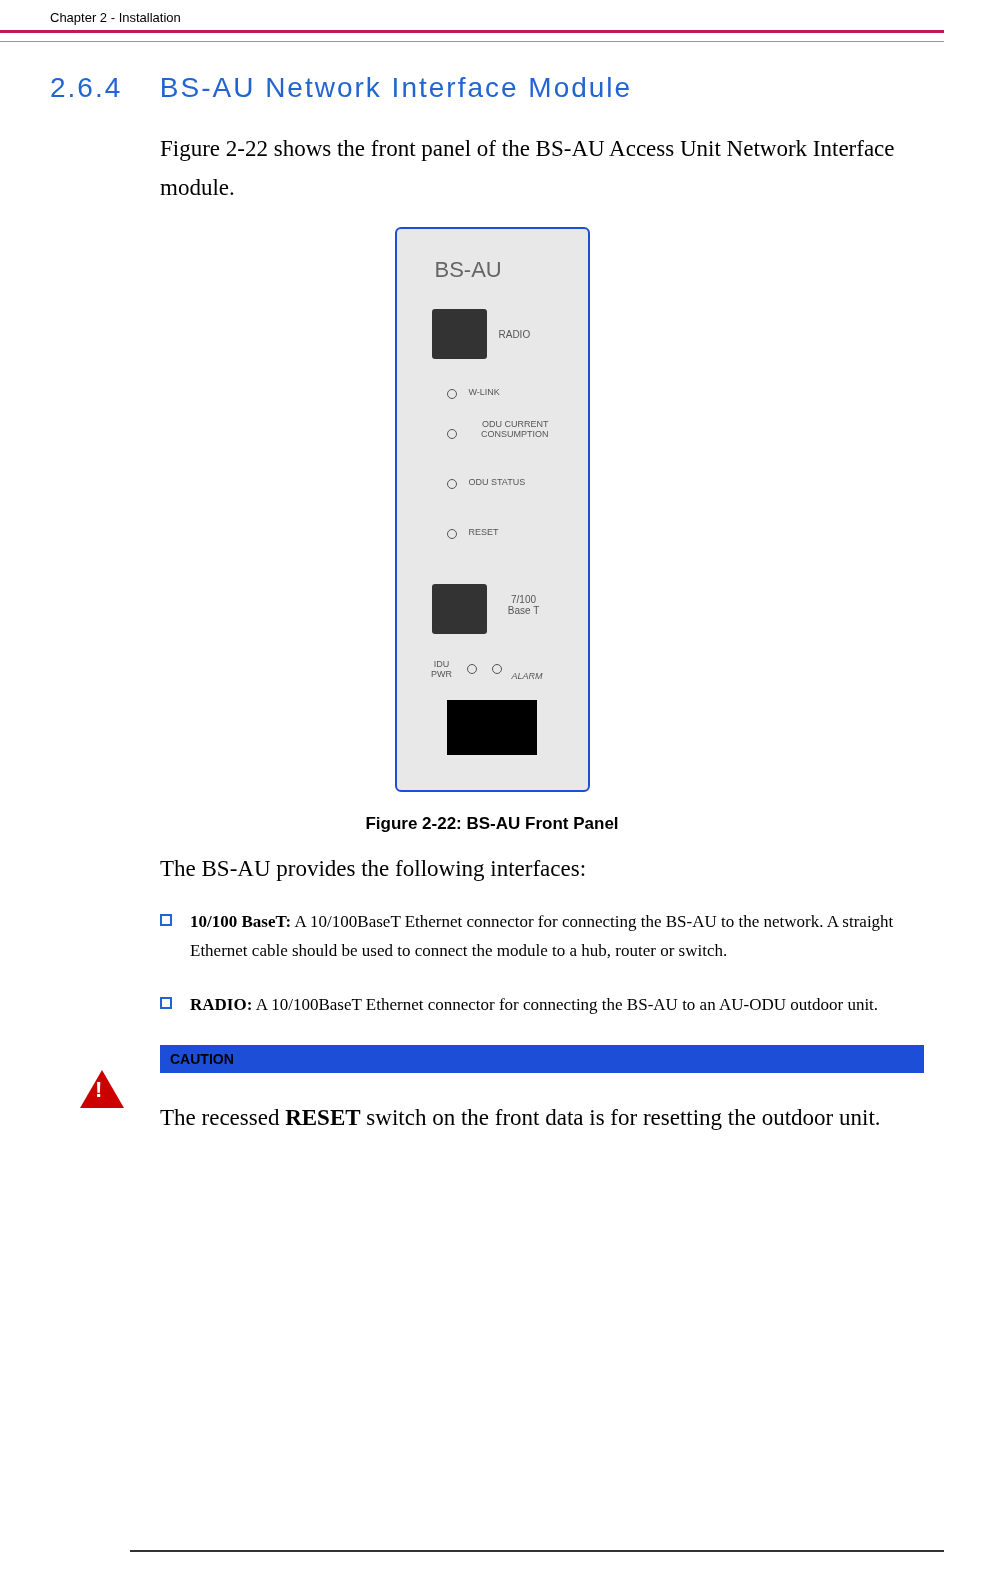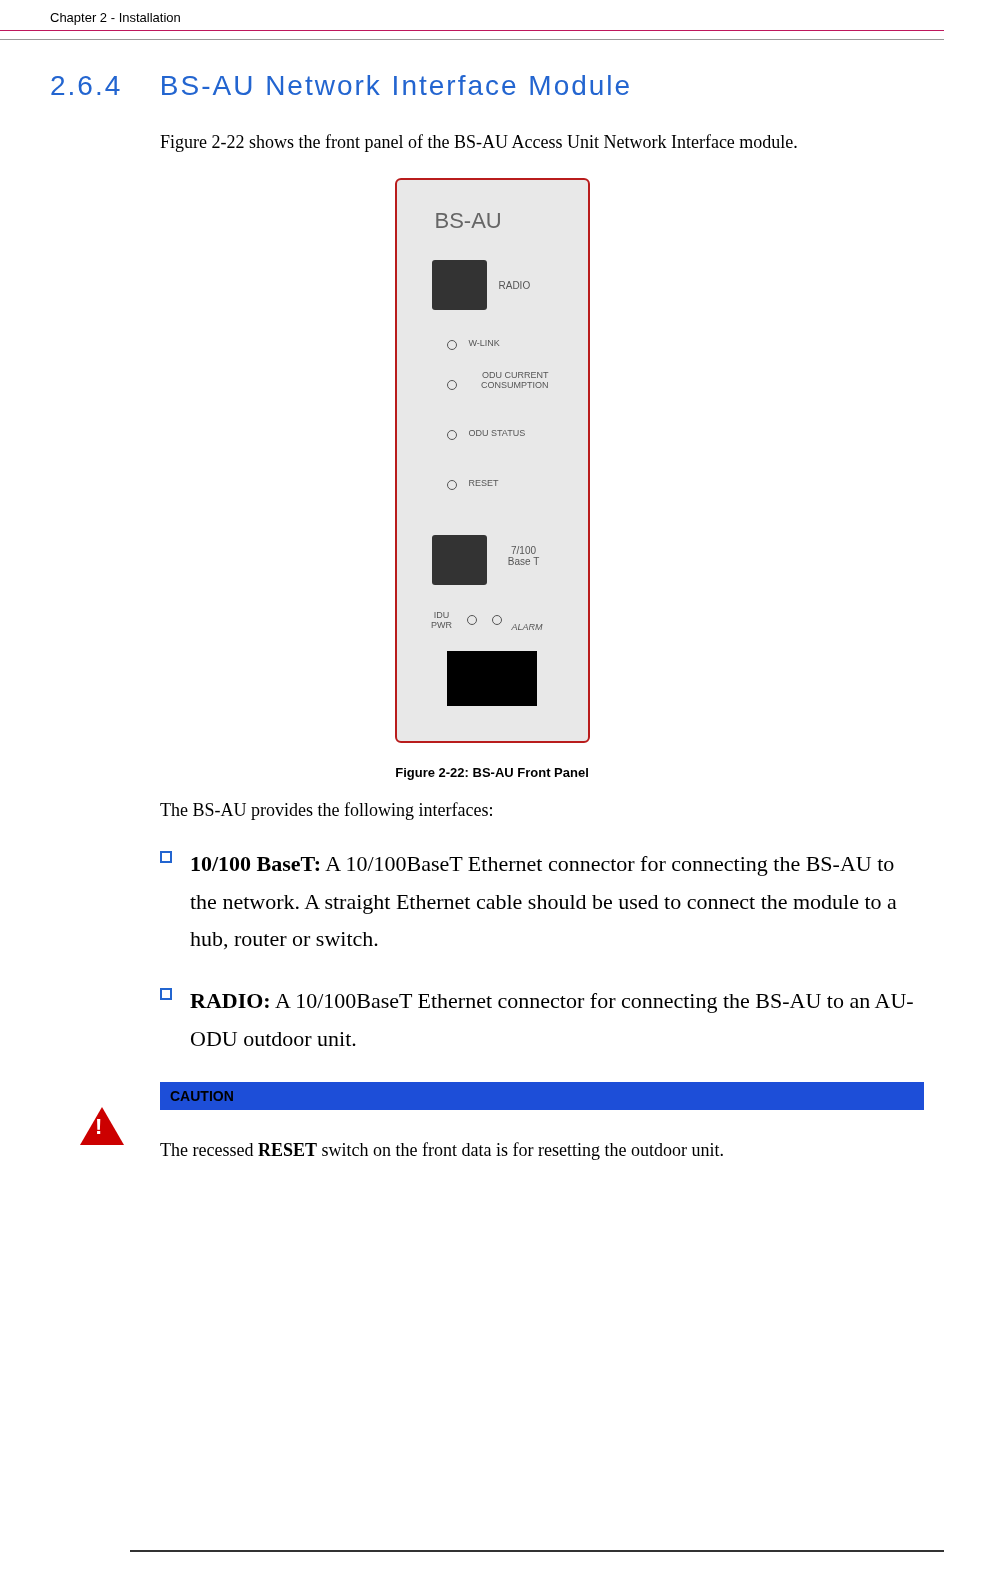--- a/index.html
+++ b/index.html
@@ -13,21 +13,21 @@
       width: 984px;
       margin: 0 auto;
       padding: 0;
       position: relative;
       height: 1582px;
     }
     .header {
       padding: 10px 0 5px 50px;
       font-family: Arial, sans-serif;
       font-size: 13px;
-      border-bottom: 1px solid #be185d;
+      border-bottom: 3px solid #be185d;
       margin-bottom: 8px;
       margin-left: 0;
       margin-right: 40px;
     }
     .header-line {
       border-bottom: 1px solid #999;
       margin-right: 40px;
       margin-bottom: 30px;
     }
     .section-heading {
@@ -39,34 +39,34 @@
       padding-left: 50px;
       margin-bottom: 25px;
     }
     .section-number {
       display: inline-block;
       width: 100px;
     }
     .body-text {
       padding-left: 160px;
       padding-right: 60px;
-      font-size: 18px;
+      font-size: 23px;
       line-height: 1.7;
       margin-bottom: 20px;
       font-family: 'Bookman Old Style', Georgia, serif;
     }
     .figure-container {
       text-align: center;
       margin: 20px 0 15px 0;
     }
     .figure-image {
       display: inline-block;
       width: 195px;
       height: 565px;
-      border: 2px solid #b91c1c;
+      border: 2px solid #1d4ed8;
       background: #e8e8e8;
       position: relative;
       border-radius: 6px;
     }
     .module-label {
       position: absolute;
       top: 28px;
       left: 38px;
       font-family: Arial, sans-serif;
       font-size: 22px;
@@ -112,28 +112,28 @@
       position: absolute;
       bottom: 35px;
       left: 50px;
       width: 90px;
       height: 55px;
       background: #000;
     }
     .figure-caption {
       font-family: Arial, sans-serif;
       font-weight: bold;
-      font-size: 13px;
+      font-size: 17px;
       margin-top: 18px;
       text-align: center;
     }
     .bullet-item {
       padding-left: 160px;
       padding-right: 60px;
-      font-size: 22px;
+      font-size: 17px;
       line-height: 1.7;
       margin-bottom: 25px;
       position: relative;
       font-family: 'Bookman Old Style', Georgia, serif;
     }
     .bullet-square {
       position: absolute;
       left: 160px;
       top: 6px;
       width: 12px;

